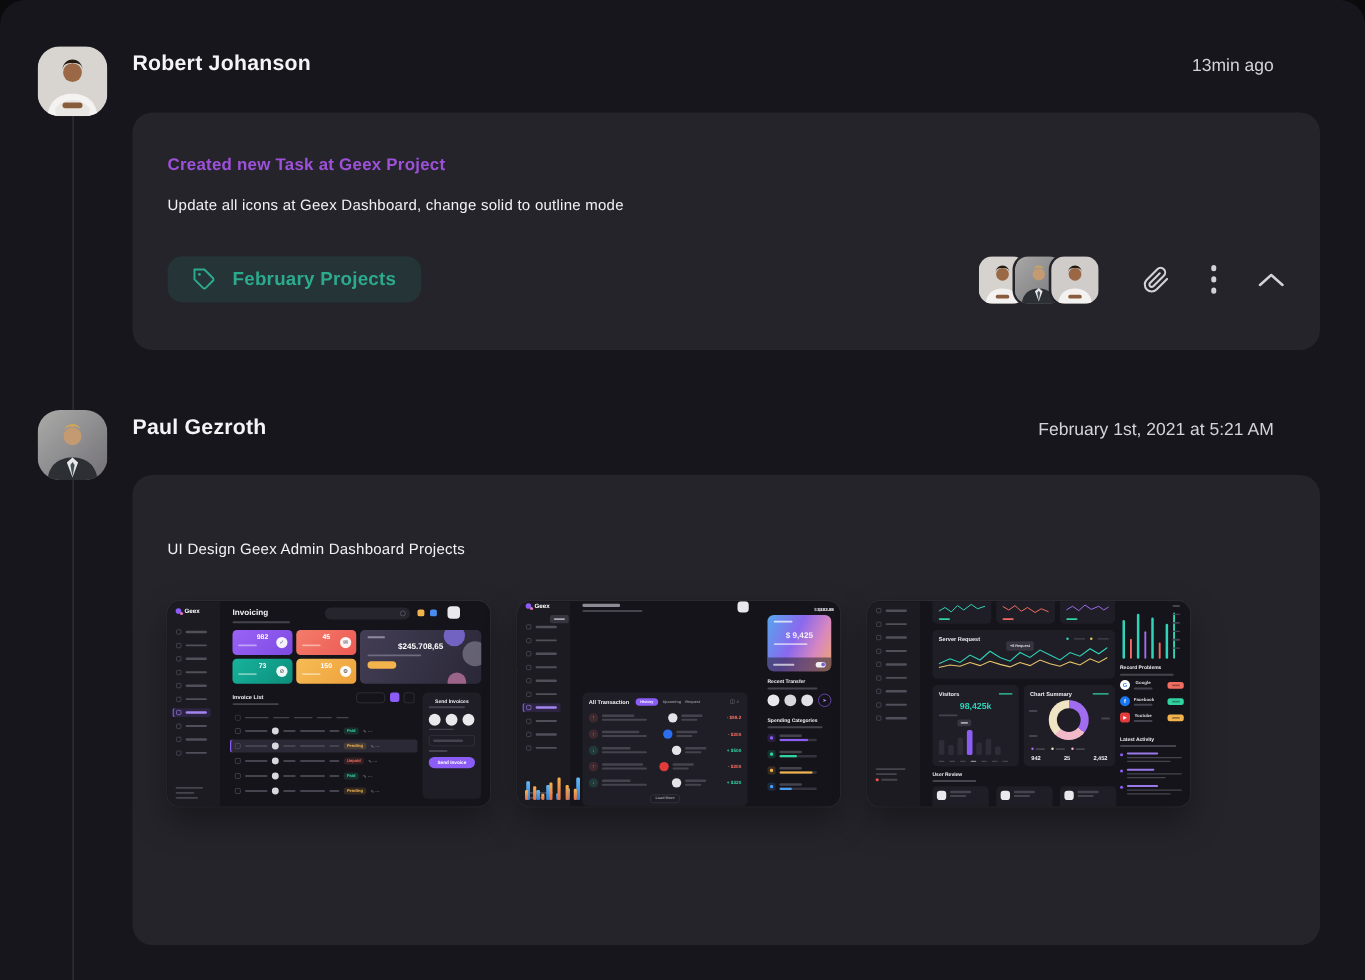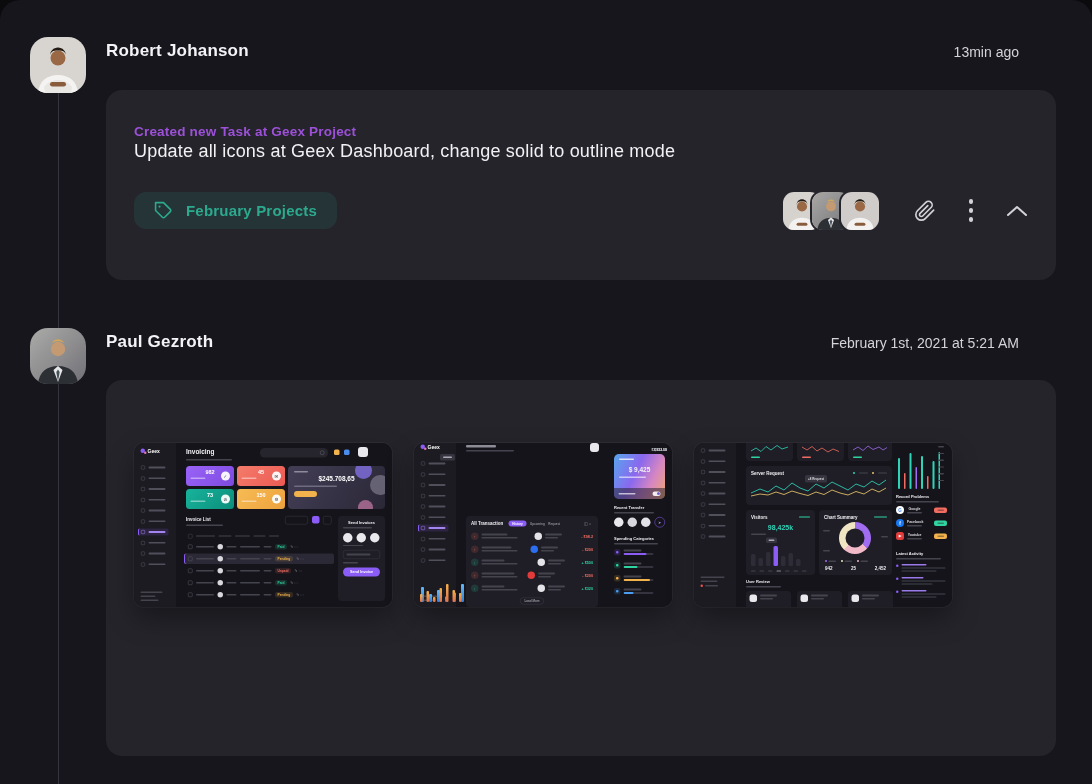--- a/index.html
+++ b/index.html
@@ -9,21 +9,21 @@
   .tline{position:absolute;left:58px;width:1px;background:#35333d;}
 
   
   .avatar-lg{position:absolute;left:30px;width:56px;height:56px;border-radius:18px;overflow:hidden;}
   .avatar-lg svg{display:block;width:100%;height:100%;}
   .author{position:absolute;left:106px;font-size:17px;font-weight:600;color:#f4f3f6;letter-spacing:.2px;}
   .timestamp{position:absolute;right:73px;font-size:14px;color:#d4d3d9;}
   .card{position:absolute;left:106px;right:36px;background:#25242b;border-radius:16px;
         padding:34px 28px;box-sizing:border-box;}
   .action{font-size:13.5px;font-weight:600;color:#9c51d8;letter-spacing:.2px;}
-  .task-title{font-size:18px;font-weight:500;color:#f2f1f4;letter-spacing:.2px;line-height:25px;}
+  .task-title{margin-top:13px;font-size:12px;font-weight:500;color:#f2f1f4;letter-spacing:.2px;line-height:25px;}
   .card-footer{margin-top:28px;display:flex;justify-content:space-between;align-items:center;height:37px;}
   .tag{display:inline-flex;align-items:center;gap:13px;height:37px;padding:0 20px;border-radius:12px;
        font-size:15px;font-weight:600;letter-spacing:.2px;}
   .tag.teal{color:#2caa8e;background:rgba(44,170,142,.12);}
   .tag.amber{color:#eca74d;background:rgba(236,167,77,.12);}
   .icon-row{display:flex;align-items:center;gap:33px;}
   .avatar-stack{display:flex;align-items:center;}
   .avatar-sm{width:42px;height:42px;border-radius:13px;overflow:hidden;border:2px solid #25242b;
              margin-left:-13px;box-sizing:border-box;}
   .avatar-sm:first-child{margin-left:0;}
@@ -246,20 +246,21 @@
       <path d="M20.6 18.6c.5-4.6 3.4-7.4 7.4-7.4s6.9 2.8 7.4 7.4c0-1.7-.8-3.5-2.1-4.3-1.2-.7-3.1-1.1-5.3-1.1s-4.1.4-5.3 1.1c-1.3.8-2.1 2.6-2.1 4.3z" fill="#d3a757"></path>
       <path d="M8 56c1-12 9-18 20-18s19 6 20 18z" fill="#2c2f34"></path>
       <path d="M28 38l-4.5 4 4.5 12 4.5-12z" fill="#e8e8ea"></path>
       <path d="M28 41.5l-1.7 2.4 1.7 9.5 1.7-9.5z" fill="#45525c"></path>
     </svg>
   </div>
   <div class="author" style="top:332px;text-align:right;">Paul Gezroth</div>
   <div class="timestamp" style="top:335px;">February 1st, 2021 at 5:21 AM</div>
 
   <div class="card" style="top:380px;height:376px;">
+    <div class="task-title">UI Design Geex Admin Dashboard Projects</div>
 
     <div class="thumb-row">
 
       <div class="thumb">
         <div class="ti">
           <div class="sb">
             <div class="logo">
                 <span class="ld"></span>
               <span class="lt">Geex</span>
               </div>

